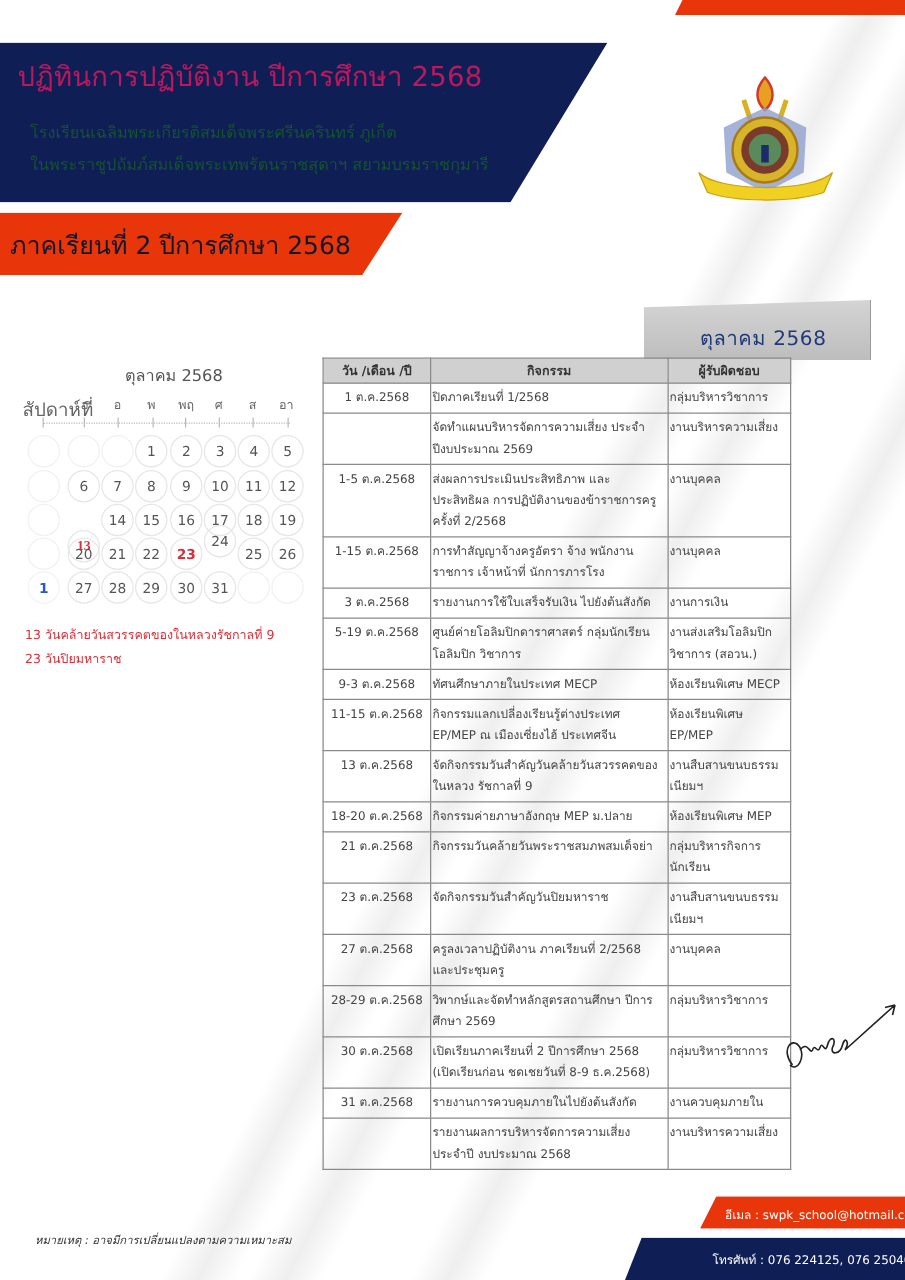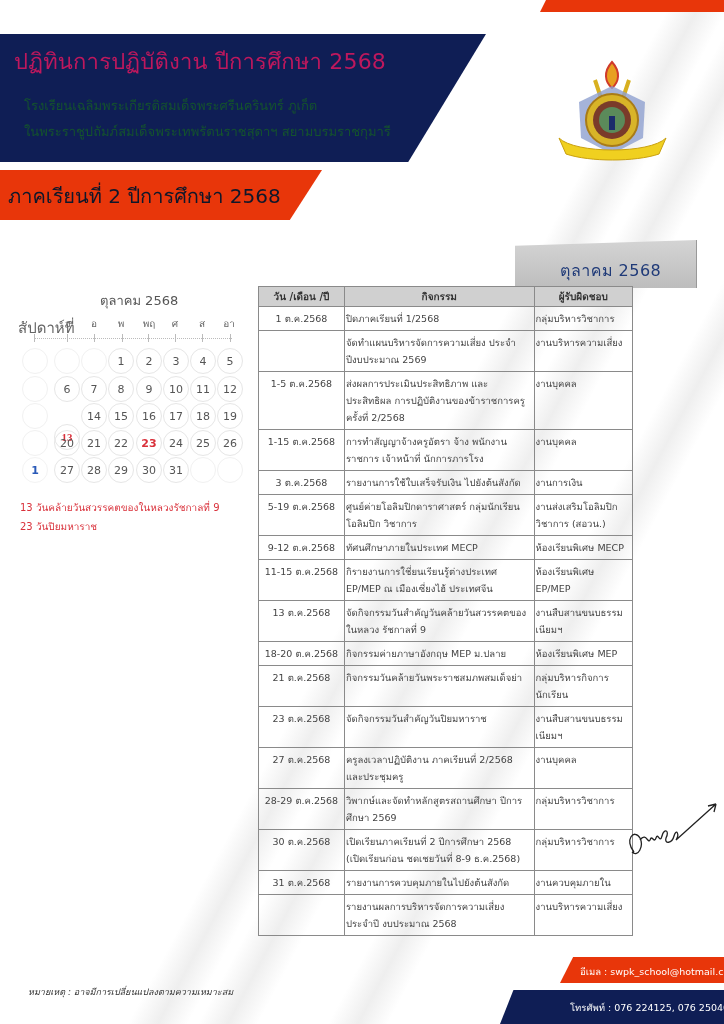--- a/index.html
+++ b/index.html
@@ -121,21 +121,21 @@
       <div class="cal-cell" style="left: 108px; top: 403px;">15</div>
       <div class="cal-cell" style="left: 136px; top: 403px;">16</div>
       <div class="cal-cell" style="left: 163px; top: 403px;">17</div>
       <div class="cal-cell" style="left: 190px; top: 403px;">18</div>
       <div class="cal-cell" style="left: 217px; top: 403px;">19</div>
       <div class="cal-cell empty" style="left: 22px; top: 430px;"></div>
       <div class="cal-cell" style="left: 54px; top: 430px;">20</div>
       <div class="cal-cell" style="left: 81px; top: 430px;">21</div>
       <div class="cal-cell" style="left: 108px; top: 430px;">22</div>
       <div class="cal-cell red" style="left: 136px; top: 430px; text-align: right;">23</div>
-      <div class="cal-cell" style="left: 163px; top: 430px;">24</div>
+      <div class="cal-cell" style="left: 163px; top: 420px;">24</div>
       <div class="cal-cell" style="left: 190px; top: 430px;">25</div>
       <div class="cal-cell" style="left: 217px; top: 430px;">26</div>
       <div class="cal-cell blue" style="left: 22px; top: 457px;">1</div>
       <div class="cal-cell" style="left: 54px; top: 457px;">27</div>
       <div class="cal-cell" style="left: 81px; top: 457px;">28</div>
       <div class="cal-cell" style="left: 108px; top: 457px;">29</div>
       <div class="cal-cell" style="left: 136px; top: 457px;">30</div>
       <div class="cal-cell" style="left: 163px; top: 457px;">31</div>
       <div class="cal-cell empty" style="left: 190px; top: 457px;"></div>
       <div class="cal-cell empty" style="left: 217px; top: 457px;"></div>
@@ -182,27 +182,27 @@
         <td class="date">3 ต.ค.2568</td>
         <td>รายงานการใช้ใบเสร็จรับเงิน ไปยังต้นสังกัด</td>
         <td>งานการเงิน</td>
       </tr>
       <tr>
         <td class="date">5-19 ต.ค.2568</td>
         <td>ศูนย์ค่ายโอลิมปิกดาราศาสตร์ กลุ่มนักเรียนโอลิมปิก วิชาการ</td>
         <td>งานส่งเสริมโอลิมปิกวิชาการ (สอวน.)</td>
       </tr>
       <tr>
-        <td class="date">9-12 ต.ค.2568</td>
+        <td class="date">9-3 ต.ค.2568</td>
         <td>ทัศนศึกษาภายในประเทศ MECP</td>
         <td>ห้องเรียนพิเศษ MECP</td>
       </tr>
       <tr>
         <td class="date">11-15 ต.ค.2568</td>
-        <td>กิรายงานการใชี่ยนเรียนรู้ต่างประเทศ EP/MEP ณ เมืองเซี่ยงไฮ้ ประเทศจีน</td>
+        <td>กิจกรรมแลกเปลี่องเรียนรู้ต่างประเทศ EP/MEP ณ เมืองเซี่ยงไฮ้ ประเทศจีน</td>
         <td>ห้องเรียนพิเศษ EP/MEP</td>
       </tr>
       <tr>
         <td class="date">13 ต.ค.2568</td>
         <td>จัดกิจกรรมวันสำคัญวันคล้ายวันสวรรคตของในหลวง รัชกาลที่ 9</td>
         <td>งานสืบสานขนบธรรมเนียมฯ</td>
       </tr>
       <tr>
         <td class="date">18-20 ต.ค.2568</td>
         <td>กิจกรรมค่ายภาษาอังกฤษ MEP ม.ปลาย</td>

